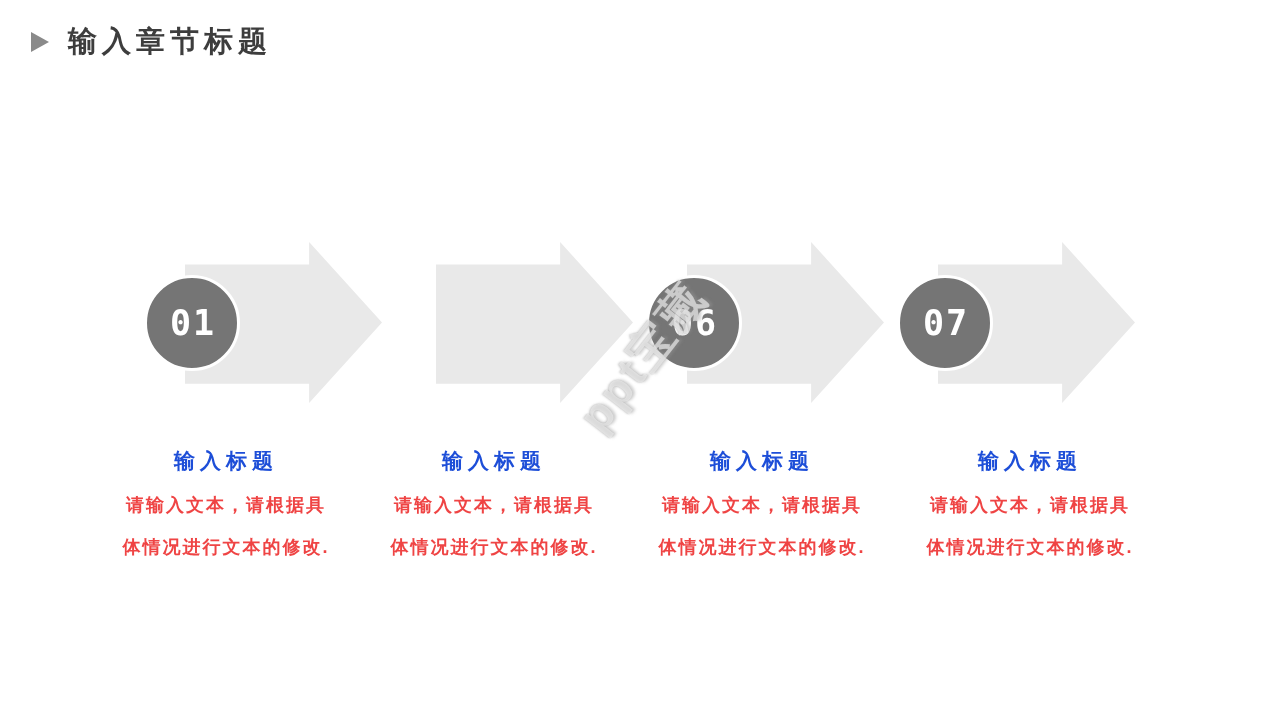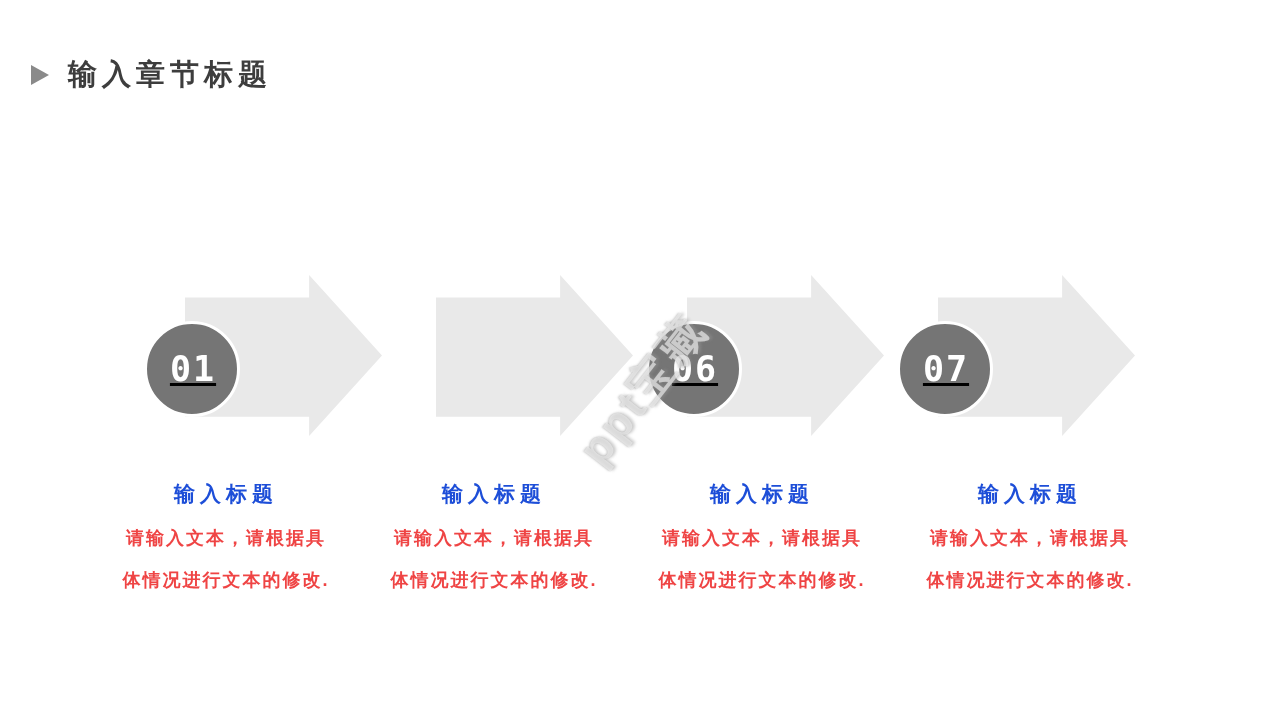--- a/index.html
+++ b/index.html
@@ -6,21 +6,20 @@
   body {
     width: 1280px; height: 720px;
     background: #ffffff;
     font-family: "Liberation Sans", sans-serif;
     overflow: hidden;
   }
   .slide {
     position: relative;
     width: 1280px; height: 588px;
     background: #ffffff;
-    margin-top: 33px;
   }
 
   
   .header {
     position: absolute;
     left: 31px; top: 27px;
     display: flex;
     align-items: center;
     gap: 19px;
   }
@@ -48,31 +47,30 @@
     clip-path: polygon(0% 14%, 63% 14%, 63% 0%, 100% 50%, 63% 100%, 63% 88%, 0% 88%);
   }
   .arrow.s0 { left: 185px; }
   .arrow.s1 { left: 436px; }
   .arrow.s2 { left: 687px; }
   .arrow.s3 { left: 938px; }
 
   
   .circle {
     position: absolute;
-    top: 288px;
+    top: 275px;
     width: 96px; height: 96px;
     box-sizing: border-box;
     border-radius: 50%;
     background: #757575;
     border: 3px solid #ffffff;
     display: flex;
     align-items: center;
     justify-content: center;
     z-index: 2;
-    text-decoration: underline;
   }
   .circle.s0 { left: 144px; }
   .circle.s1 { left: 395px; }
   .circle.s2 { left: 646px; }
   .circle.s3 { left: 897px; }
   .step-number {
     font-family: "DejaVu Sans Mono", monospace;
     font-size: 35px;
     font-weight: bold;
     color: #ffffff;

